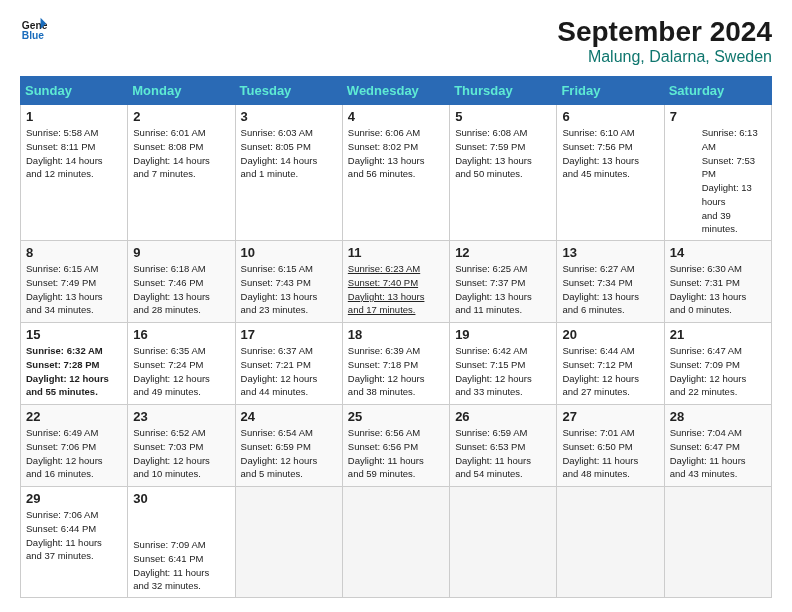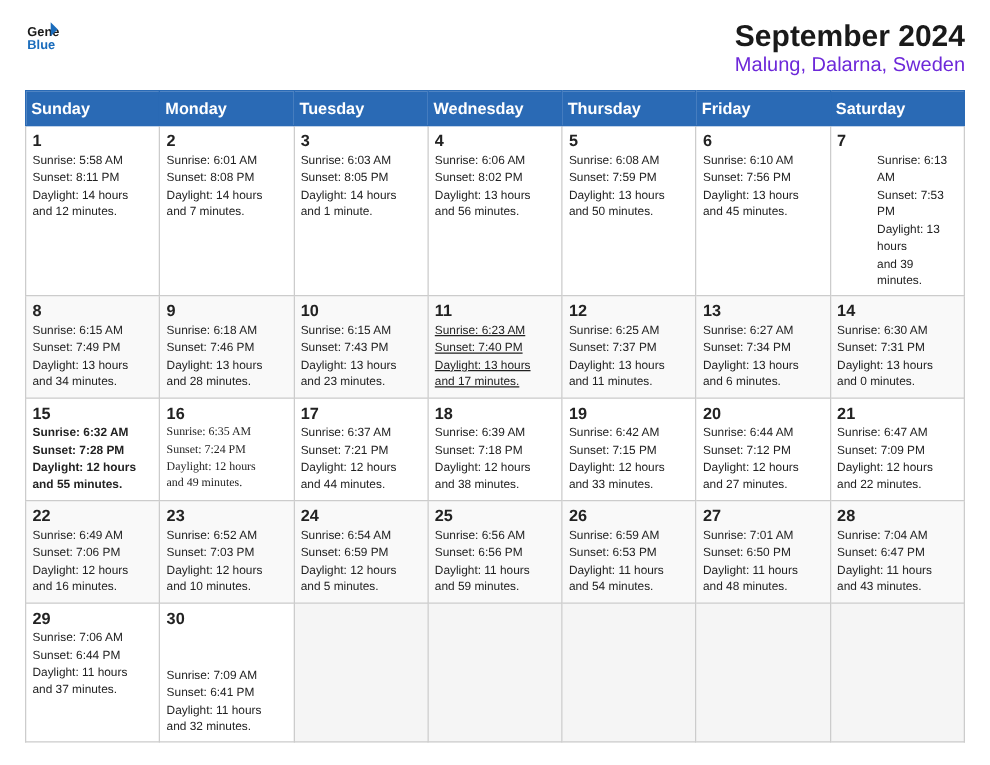--- a/index.html
+++ b/index.html
@@ -26,36 +26,36 @@
       gap: 4px;
     }
     .logo-icon {
       width: 28px;
       height: 28px;
     }
     .title-block {
       text-align: right;
     }
     .month-title {
-      font-size: 24px;
+      font-size: 28px;
       font-weight: bold;
       color: #1a1a1a;
     }
     .location-title {
       font-size: 16px;
-      color: #6d28d9;
+      color: #0f766e;
     }
     table {
       width: 100%;
       border-collapse: collapse;
       table-layout: fixed;
     }
     th {
       background-color: #2a6ab5;
-      color: #ffffff;
+      color: #5eead4;
       font-size: 13px;
       font-weight: bold;
       padding: 6px 4px;
       text-align: left;
       border: 1px solid #2a6ab5;
     }
     td {
       border: 1px solid #ccc;
       vertical-align: top;
       padding: 4px 5px;
@@ -218,21 +218,21 @@
         <tr>
           <td>
             <span class="day-num">15</span>
             <div class="day-info" style="white-space: pre-line; font-weight: bold;">Sunrise: 6:32 AM
 Sunset: 7:28 PM
 Daylight: 12 hours
 and 55 minutes.</div>
           </td>
           <td>
             <span class="day-num">16</span>
-            <div class="day-info" style="white-space: pre-line; font-family: Liberation Serif, serif;">Sunrise: 6:35 AM
+            <div class="day-info" style="white-space: pre-line;">Sunrise: 6:35 AM
 Sunset: 7:24 PM
 Daylight: 12 hours
 and 49 minutes.</div>
           </td>
           <td>
             <span class="day-num">17</span>
             <div class="day-info" style="white-space: pre-line;">Sunrise: 6:37 AM
 Sunset: 7:21 PM
 Daylight: 12 hours
 and 44 minutes.</div>

